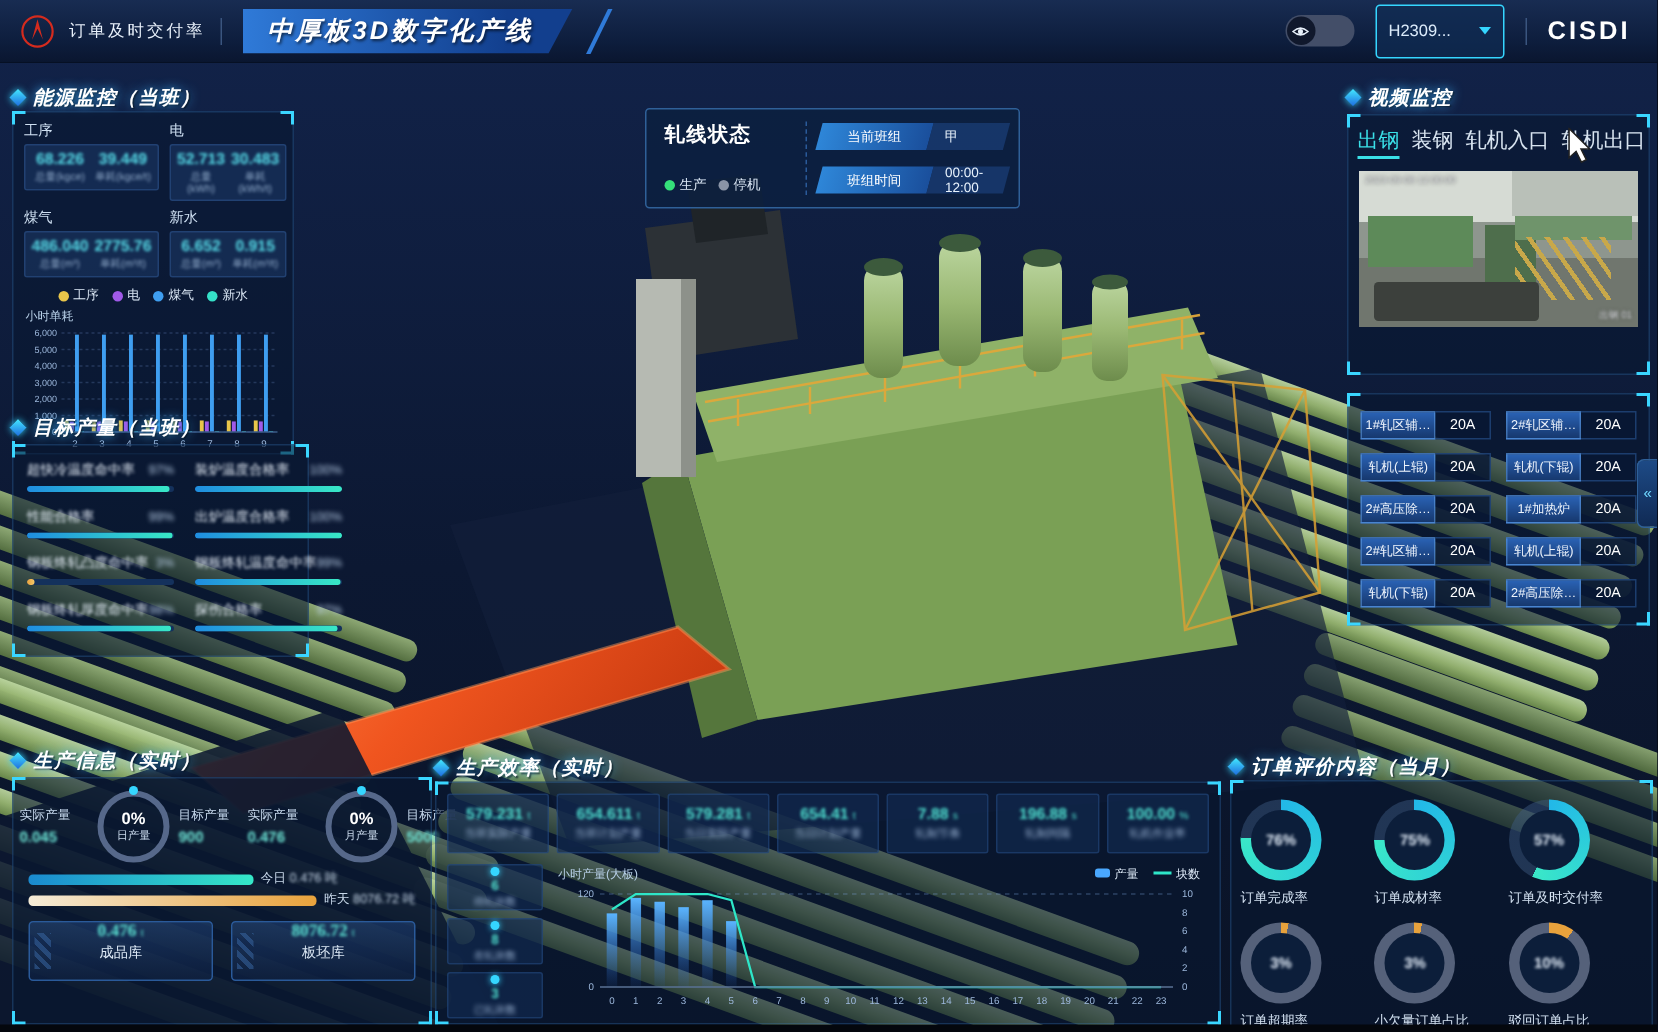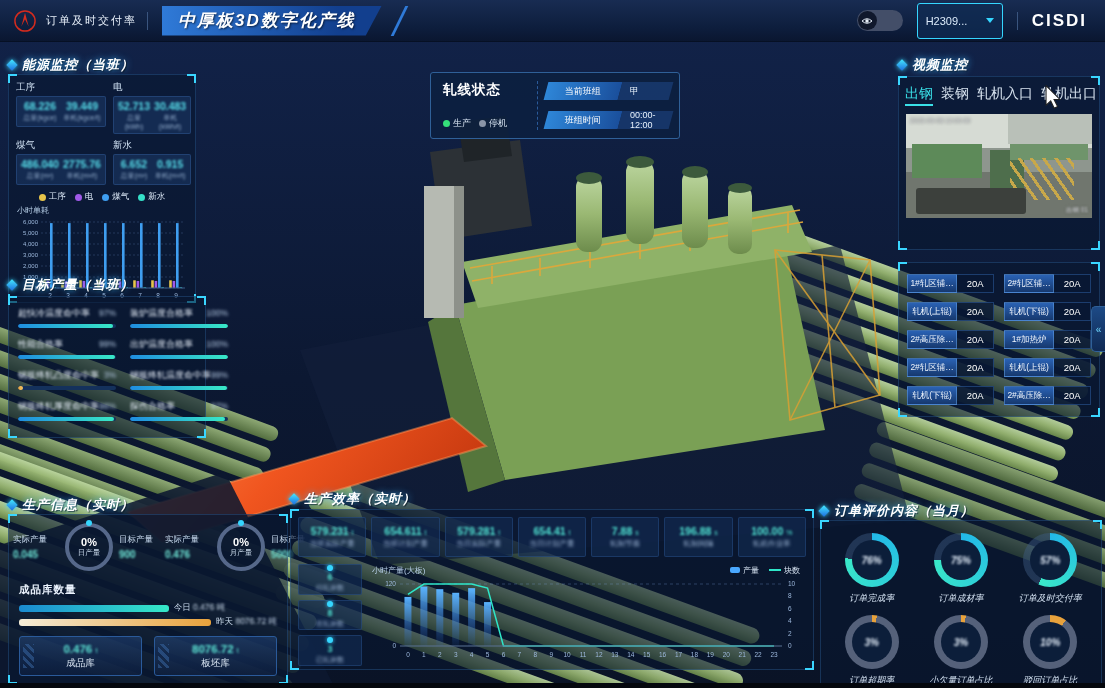--- a/index.html
+++ b/index.html
@@ -49,21 +49,21 @@
   .cnr.bl{ bottom:-1px; left:-1px; border-bottom-width:2px; border-left-width:2px; }
   .cnr.br{ bottom:-1px; right:-1px; border-bottom-width:2px; border-right-width:2px; }
   .bl1 { filter:blur(1px); }
   .bl2 { filter:blur(1.4px); }
 
   .p-energy { left:8px; top:56px; width:188px; height:216px; }
   .p-quality{ left:8px; top:274px; width:198px; height:164px; }
   .p-video  { left:898px; top:54px; width:202px; height:196px; }
   .p-equip  { left:898px; top:262px; width:202px; height:154px; }
   .p-prod   { left:8px;  top:496px; width:280px; height:187px; }
-  .p-eff    { left:290px; top:489px; width:524px; height:181px; }
+  .p-eff    { left:290px; top:502px; width:524px; height:181px; }
   .p-orders { left:820px; top:502px; width:282px; height:181px; }
 
   
   .en-groups { display:grid; grid-template-columns:1fr 1fr; gap:5px 7px; padding:6px 7px 2px; }
   .en-name { font-size:9.5px; color:#cfe0f2; margin-bottom:2px; }
   .en-box { background:rgba(36,70,126,.38); border:1px solid rgba(70,130,210,.25); border-radius:2px;
     display:flex; padding:3px 4px; gap:4px; }
   .en-col { flex:1; text-align:center; }
   .en-val { font-size:10.5px; font-weight:bold; color:#56dce8; }
   .en-unit { font-size:7px; color:#8fa9c9; margin-top:1px; }
@@ -136,21 +136,21 @@
   .ring .pv { font-size:11px; font-weight:bold; color:#fff; }
   .ring .pn { font-size:7.5px; color:#c8d8ea; }
   .inv-title { font-size:10.5px; color:#eaf2fc; font-weight:bold; padding:8px 10px 4px; letter-spacing:1px; }
   .inv-bars { padding:0 10px; }
   .inv-row { display:flex; align-items:center; height:14px; }
   .inv-fill { height:7px; border-radius:3px; }
   .inv-lab { font-size:8.5px; color:#c8d8ea; margin-left:5px; white-space:nowrap; }
   .pr-boxes { display:flex; gap:12px; padding:7px 10px; }
   .pr-box { flex:1; height:40px; border:1px solid #2a5a9a; border-radius:3px; position:relative;
     background:linear-gradient(180deg,rgba(44,86,150,.4),rgba(14,32,66,.65));
-    display:flex; flex-direction:column; align-items:center; justify-content:center; gap:2px; overflow:hidden; }
+    display:flex; flex-direction:column; align-items:center; justify-content:flex-start; gap:2px; overflow:hidden;font-family:Liberation Serif, serif; }
   .pr-box::before { content:""; position:absolute; left:3px; top:7px; bottom:7px; width:11px; opacity:.5;
     background:repeating-linear-gradient(45deg,#3a6aa8 0 3px,transparent 3px 6px); }
   .pb-val { font-size:11.5px; font-weight:bold; color:#5ce4d4; }
   .pb-val small { font-size:7.5px; font-weight:normal; }
   .pb-lab { font-size:9.5px; color:#dce8f5; }
 
   
   .ef-tiles { display:flex; gap:5px; padding:7px 7px 4px; }
   .tile { flex:1; background:rgba(18,42,80,.68); border:1px solid rgba(60,120,200,.25); border-radius:2px;
     display:flex; flex-direction:column; align-items:center; justify-content:center; gap:2px; height:40px; }
@@ -167,21 +167,21 @@
   .ef-chart { flex:1; position:relative; }
   .ef-head { display:flex; align-items:center; }
   .ef-head .chart-lbl { padding-left:2px; }
   .ef-leg { margin-left:auto; display:flex; gap:10px; padding-right:6px; }
   .ef-leg .leg-it { font-size:8px; }
   .leg-bar { width:10px; height:6px; border-radius:2px; }
   .leg-line { width:12px; height:2px; }
 
   
   .don-grid { display:grid; grid-template-columns:repeat(3,1fr); row-gap:10px; padding:12px 6px 6px; }
-  .don-cell { display:flex; flex-direction:column; align-items:center;font-style:italic; }
+  .don-cell { display:flex; flex-direction:column; align-items:flex-start; }
   .donut { width:54px; height:54px; border-radius:50%; position:relative; }
   .donut::after { content:""; position:absolute; inset:7px; background:#0c1e3a; border-radius:50%; }
   .don-val { position:absolute; inset:0; display:flex; align-items:center; justify-content:center; z-index:2;
     font-size:10px; font-weight:bold; color:#e2ecf8; }
   .don-label { font-size:9px; color:#d4e2f2; margin-top:5px; white-space:nowrap; }
 
   
   .handle { position:absolute; right:0; top:306px; width:14px; height:46px; z-index:11;
     background:linear-gradient(180deg,#1d4a86,#102a54); border:1px solid #2f6098; border-right:none;
     border-radius:5px 0 0 5px; color:#6fd8ff; font-size:10px; display:flex; align-items:center; justify-content:center; cursor:pointer; }
@@ -708,21 +708,20 @@
             <div class="ring">
               <span class="pv">0%</span>
               <span class="pn">月产量</span>
             </div>
             <div class="gs">
               <span class="gs-lab">目标产量</span>
               <span class="gs-val bl1">5000</span>
             </div>
           </div>
         </div>
-      <div class="inv-title">成品库数量</div>
       <div class="inv-bars" id="inv-bars">
           <div class="inv-row">
             <div class="inv-fill" style="width: 58%; background: linear-gradient(90deg, rgb(26, 138, 208), rgb(53, 232, 200));"></div>
             <span class="inv-lab"><span>今日 </span><span class="bl1">0.476 吨</span></span>
           </div>
           <div class="inv-row">
             <div class="inv-fill" style="width: 84%; background: linear-gradient(90deg, rgb(245, 236, 216), rgb(232, 162, 60));"></div>
             <span class="inv-lab"><span>昨天 </span><span class="bl1">8076.72 吨</span></span>
           </div>
         </div>

